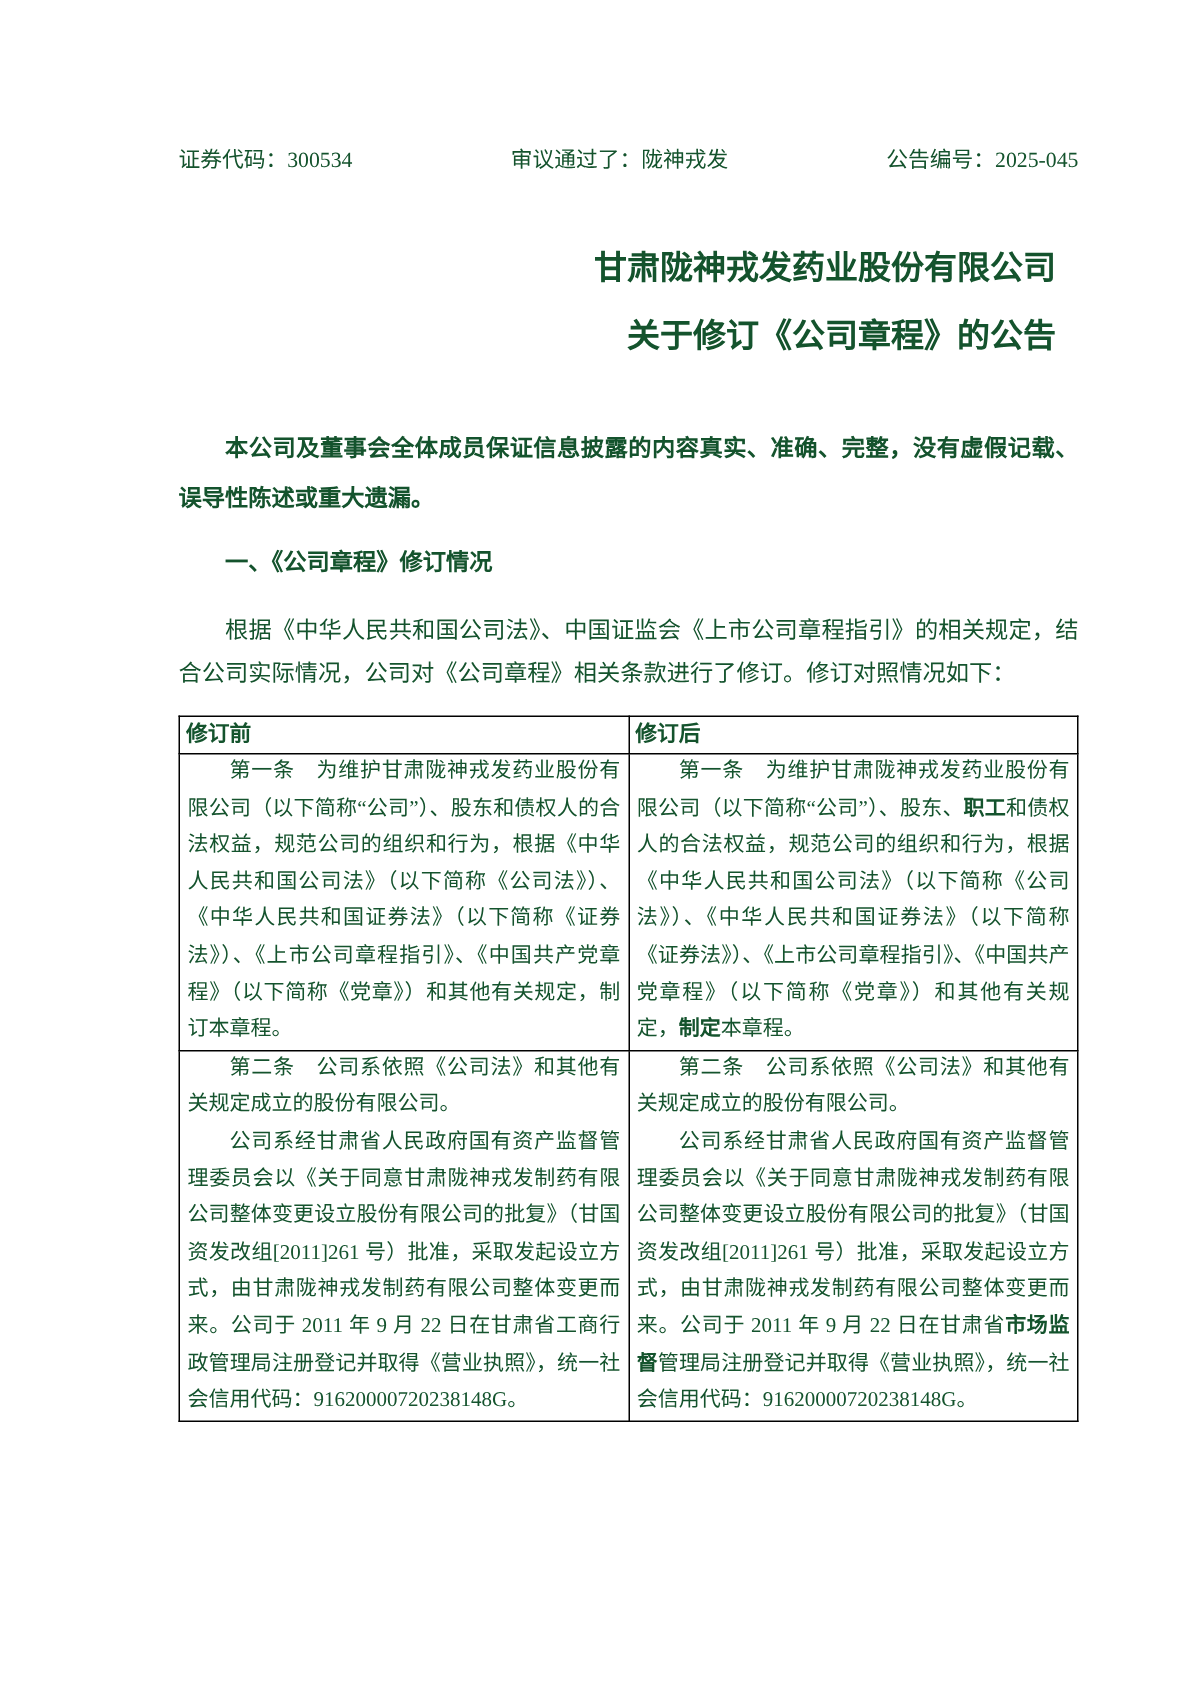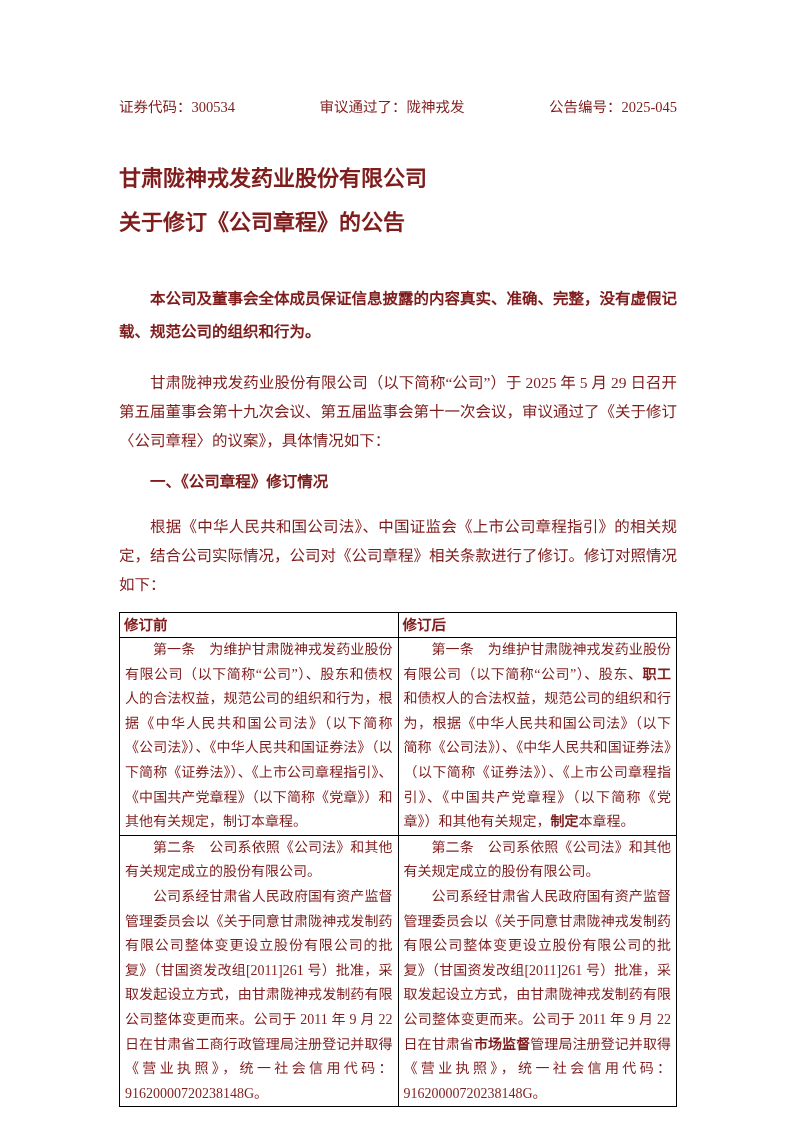--- a/index.html
+++ b/index.html
@@ -6,36 +6,36 @@
     margin: 0;
     padding: 0;
     background: #ffffff;
   }
   .page {
     position: relative;
     width: 794px;
     height: 1122px;
     margin: 0 auto;
     background: #ffffff;
-    color: #7f1d1d;
+    color: #14532d;
     font-family: "Liberation Serif", "DejaVu Serif", serif;
-    padding: 98px 117px 0 119px;
+    padding: 98px 75px 0 119px;
     box-sizing: border-box;
     overflow: hidden;
   }
   .meta-row {
     display: flex;
     justify-content: space-between;
     font-size: 14.5px;
     line-height: 19px;
     white-space: nowrap;
   }
   .doc-title {
-    margin: 0;
-    text-align: left;
+    margin: 15px;
+    text-align: right;
     font-size: 22px;
     font-weight: bold;
     line-height: 30px;
   }
   .doc-title.first { margin-top: 47px; }
   .doc-title.second { margin-top: 14px; }
   .disclaimer {
     margin: 44px 0 0 0;
     font-size: 15.5px;
     font-weight: bold;
@@ -95,23 +95,22 @@
 
   <div class="meta-row">
     <span>证券代码：300534</span>
     <span>审议通过了：陇神戎发</span>
     <span>公告编号：2025-045</span>
   </div>
 
   <h1 class="doc-title first">甘肃陇神戎发药业股份有限公司</h1>
   <h1 class="doc-title second">关于修订《公司章程》的公告</h1>
 
-  <p class="disclaimer">本公司及董事会全体成员保证信息披露的内容真实、准确、完整，没有虚假记载、规范公司的组织和行为。</p>
+  <p class="disclaimer">本公司及董事会全体成员保证信息披露的内容真实、准确、完整，没有虚假记载、误导性陈述或重大遗漏。</p>
 
-  <p class="body-par">甘肃陇神戎发药业股份有限公司（以下简称“公司”）于 2025 年 5 月 29 日召开第五届董事会第十九次会议、第五届监事会第十一次会议，审议通过了《关于修订〈公司章程〉的议案》，具体情况如下：</p>
 
   <h2 class="section-heading">一、《公司章程》修订情况</h2>
   <p class="body-par" style="margin-top:16px">根据《中华人民共和国公司法》、中国证监会《上市公司章程指引》的相关规定，结合公司实际情况，公司对《公司章程》相关条款进行了修订。修订对照情况如下：</p>
 
   <table class="cmp-table">
     <thead>
       <tr>
         <th>修订前</th>
         <th>修订后</th>
       </tr>

